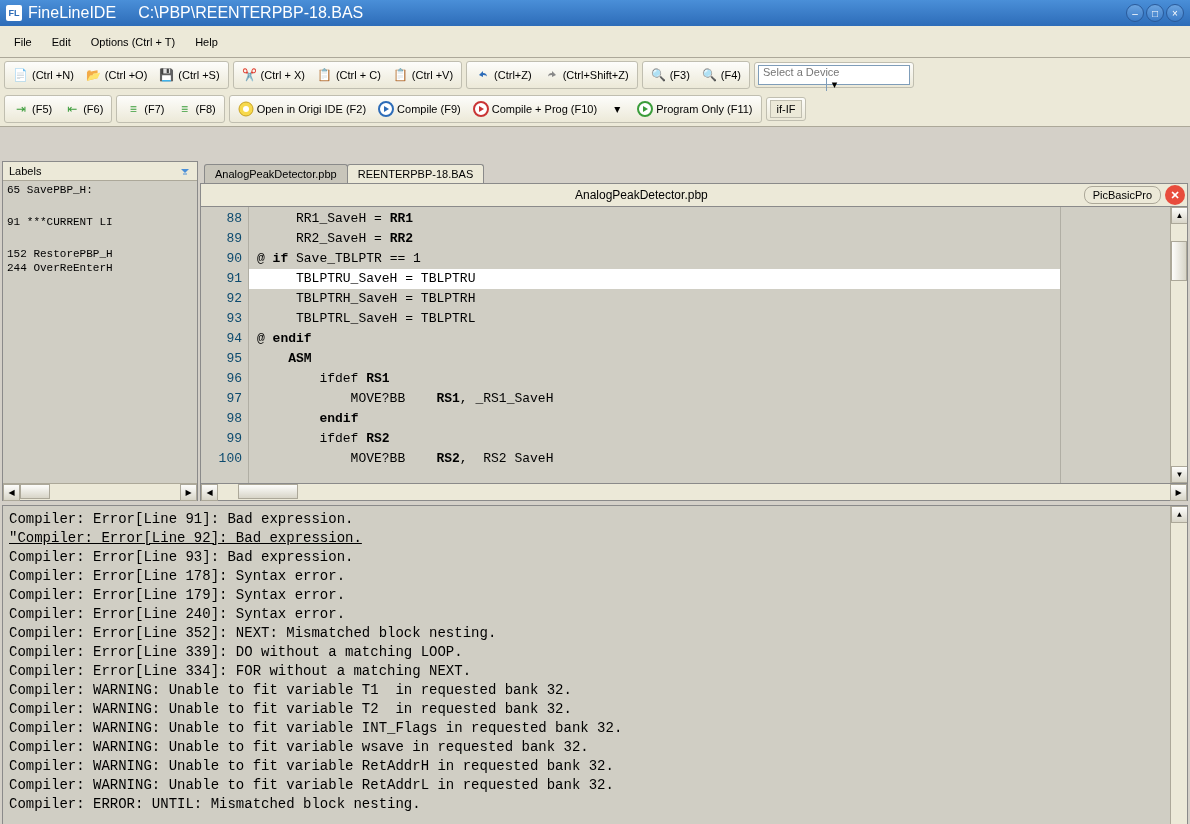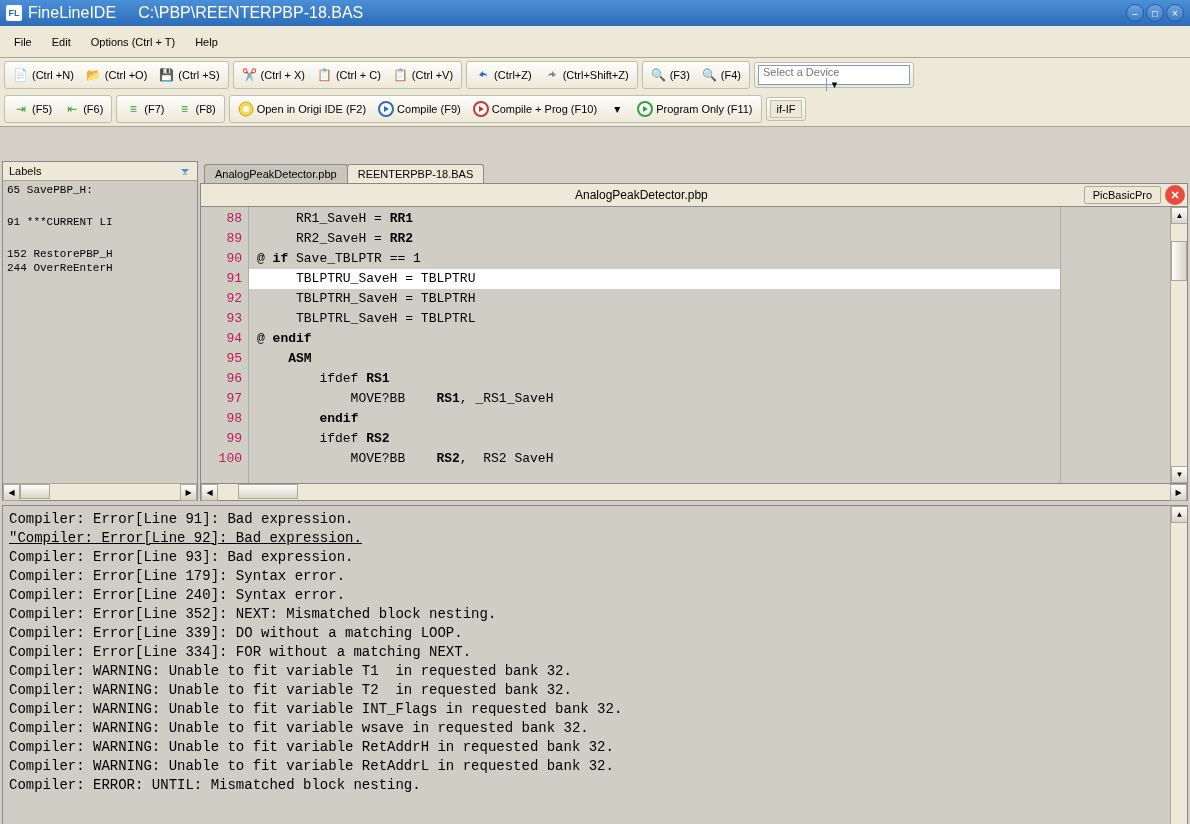--- a/index.html
+++ b/index.html
@@ -32,24 +32,24 @@
 .sb-btn { width:17px; height:17px; background:linear-gradient(to bottom,#fdfdfb,#d8d5c8); border:1px solid #aca899; display:flex; align-items:center; justify-content:center; font-size:8px; cursor:pointer;}
 .sb-track { flex:1; background:#ece9d8;}
 .sb-thumb { width:30px; height:15px; background:linear-gradient(to bottom,#fdfdfb,#d8d5c8); border:1px solid #aca899; margin:0;}
 .editor-panel { flex:1; display:flex; flex-direction:column; margin:2px 2px 2px 0; }
 .tabs { display:flex; height:22px; align-items:flex-end; padding-left:4px;}
 .tab { padding:3px 10px; border:1px solid #8a8a8a; border-bottom:none; background:#d4d0c8; font-size:11px; cursor:pointer; border-radius:3px 3px 0 0; margin-right:-1px;}
 .tab.active { background:#ece9d8; font-weight:normal;}
 .tab.inactive { background:#c8c5ba;}
 .editor-header { display:flex; align-items:center; background:#ece9d8; border:1px solid #8a8a8a; height:24px;}
 .editor-title { flex:1; text-align:center; font-size:12px;}
-.lang-badge { padding:2px 8px; font-size:11px; border:1px solid #aca899; background:#ece9d8; margin:0 2px; border-radius:2px;}
+.lang-badge { padding:2px 8px; font-size:11px; border:1px solid #aca899; background:#ece9d8; margin:0 2px; border-radius:8px;}
 .close-btn { width:20px; height:20px; border-radius:50%; background:#e84c3d; color:#fff; display:flex; align-items:center; justify-content:center; margin:0 2px; font-weight:bold; cursor:pointer;}
 .code-container { flex:1; display:flex; border:1px solid #8a8a8a; border-top:none; overflow:hidden; background:#d0cec4;}
-.gutter { width:48px; background:#d0cec4; text-align:right; font-family:'Courier New',monospace; font-size:13px; color:#be185d; padding:2px 6px 2px 0; border-right:1px solid #b0aea4;}
+.gutter { width:48px; background:#d0cec4; text-align:right; font-family:'Courier New',monospace; font-size:13px; color:#0c4a6e; padding:2px 6px 2px 0; border-right:1px solid #b0aea4;}
 .code-area { flex:1; font-family:'Courier New',monospace; font-size:13px; padding:2px 0; overflow:hidden; position:relative;}
 .code-line { padding:0 8px; white-space:pre; height:20px; line-height:20px;}
 .code-line.highlight { background:#fff;}
 .kw { font-weight:bold;}
 .right-margin { width:110px; border-left:1px solid #b0aea4; background:#d0cec4;}
 .v-scroll { width:17px; background:#ece9d8; display:flex; flex-direction:column; border-left:1px solid #aca899;}
 .v-thumb { height:40px; background:linear-gradient(to right,#fdfdfb,#d8d5c8); border:1px solid #aca899; margin:17px 0 0 0;}
 .editor-hscroll { height:17px; display:flex; border:1px solid #8a8a8a; border-top:none;}
 .output-panel { height:358px; margin:2px; border:1px solid #8a8a8a; background:#d0cec4; display:flex; font-family:'Courier New',monospace; font-size:14px; overflow:hidden;}
 .output-content { flex:1; padding:4px 6px; overflow:auto;}
@@ -302,20 +302,21 @@
       <div class="sb-btn">▶</div>
     </div>
   </div>
 </div>
 
 <div class="output-panel">
   <div class="output-content" id="output">
       <div class="output-line">Compiler: Error[Line 91]: Bad expression.</div>
       <div class="output-line underline">"Compiler: Error[Line 92]: Bad expression.</div>
       <div class="output-line">Compiler: Error[Line 93]: Bad expression.</div>
+      <div class="output-line">Compiler: Error[Line 178]: Syntax error.</div>
       <div class="output-line">Compiler: Error[Line 179]: Syntax error.</div>
       <div class="output-line">Compiler: Error[Line 240]: Syntax error.</div>
       <div class="output-line">Compiler: Error[Line 352]: NEXT: Mismatched block nesting.</div>
       <div class="output-line">Compiler: Error[Line 339]: DO without a matching LOOP.</div>
       <div class="output-line">Compiler: Error[Line 334]: FOR without a matching NEXT.</div>
       <div class="output-line">Compiler: WARNING: Unable to fit variable T1  in requested bank 32.</div>
       <div class="output-line">Compiler: WARNING: Unable to fit variable T2  in requested bank 32.</div>
       <div class="output-line">Compiler: WARNING: Unable to fit variable INT_Flags in requested bank 32.</div>
       <div class="output-line">Compiler: WARNING: Unable to fit variable wsave in requested bank 32.</div>
       <div class="output-line">Compiler: WARNING: Unable to fit variable RetAddrH in requested bank 32.</div>

